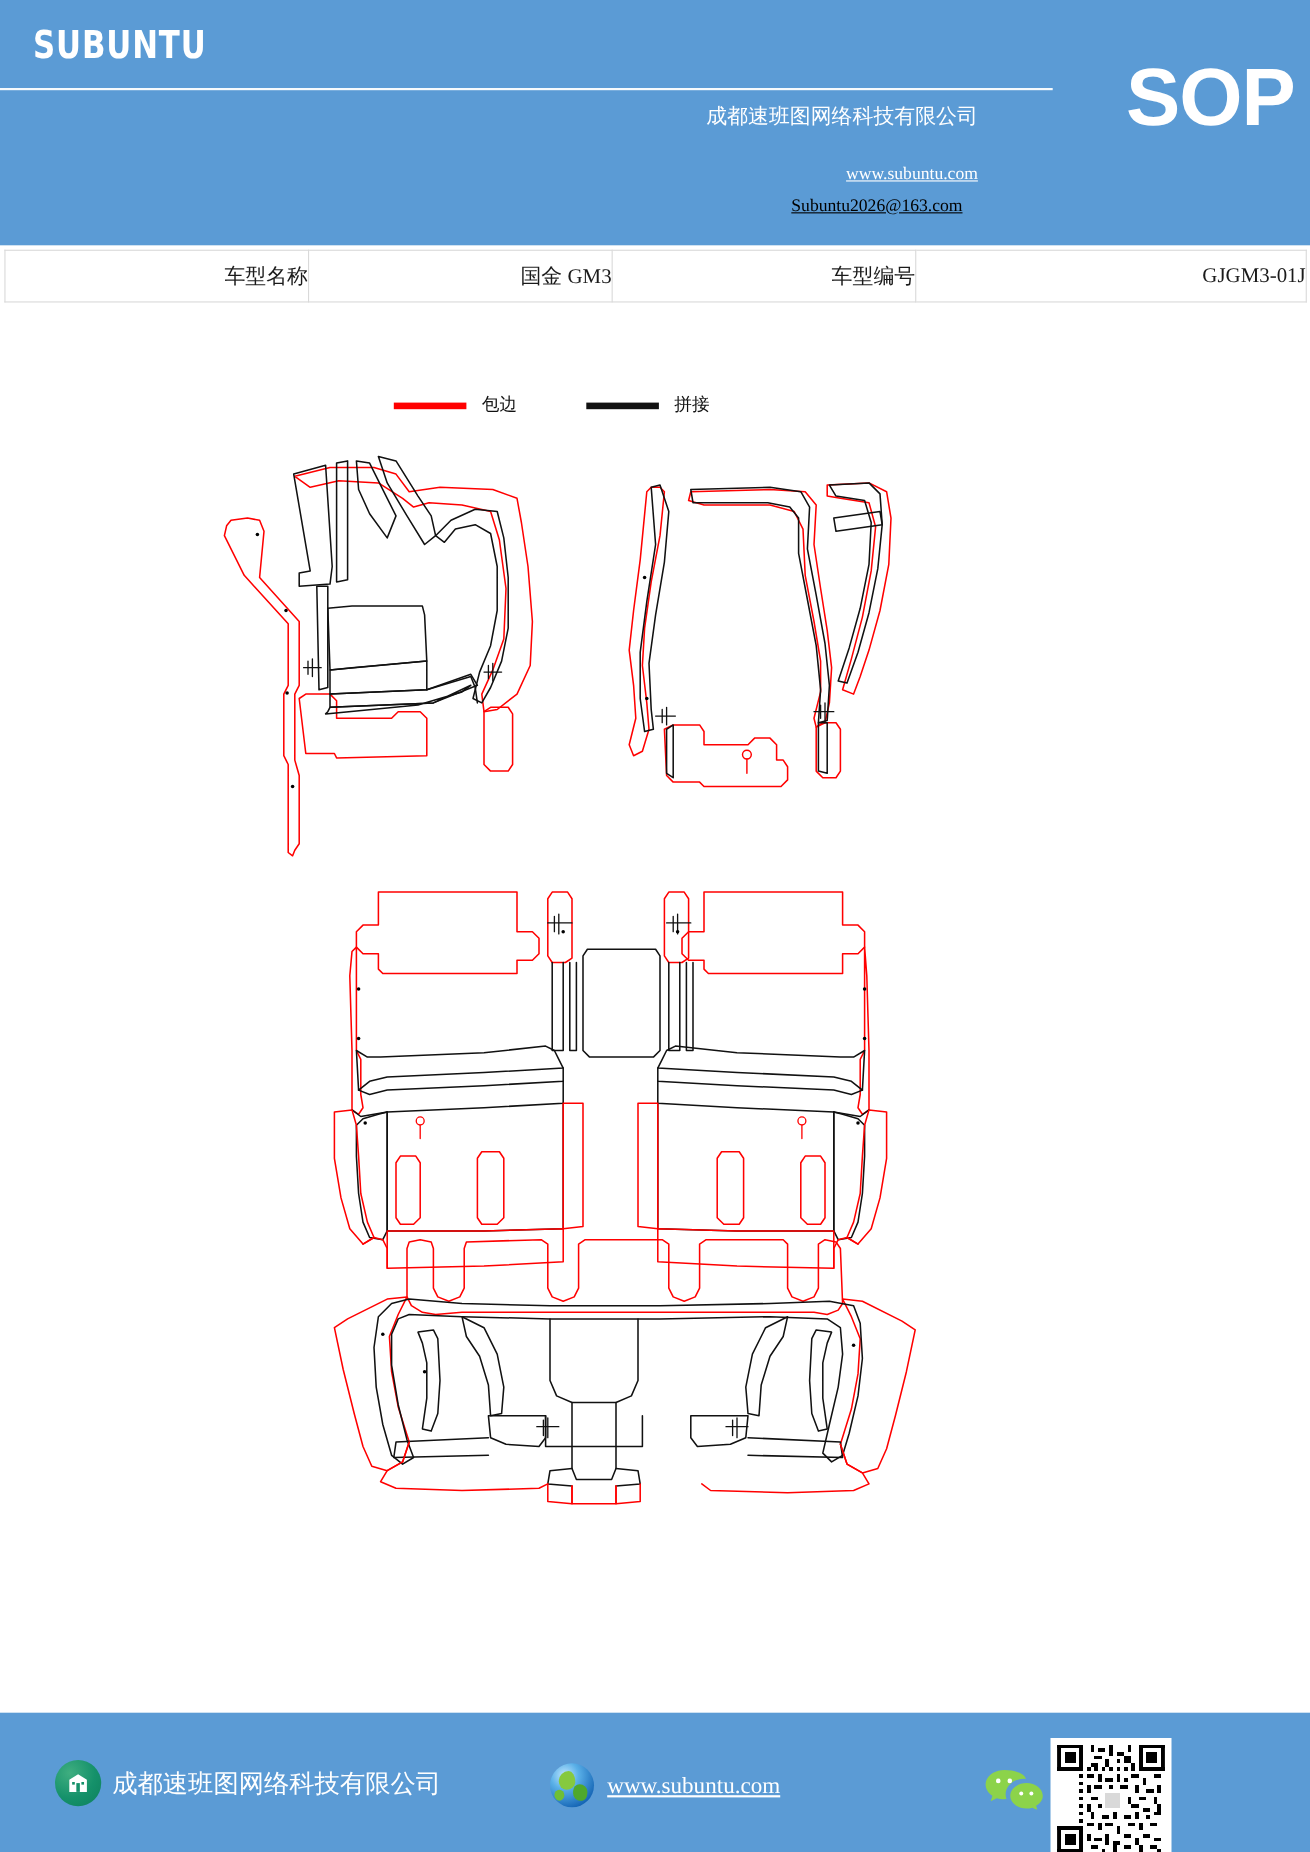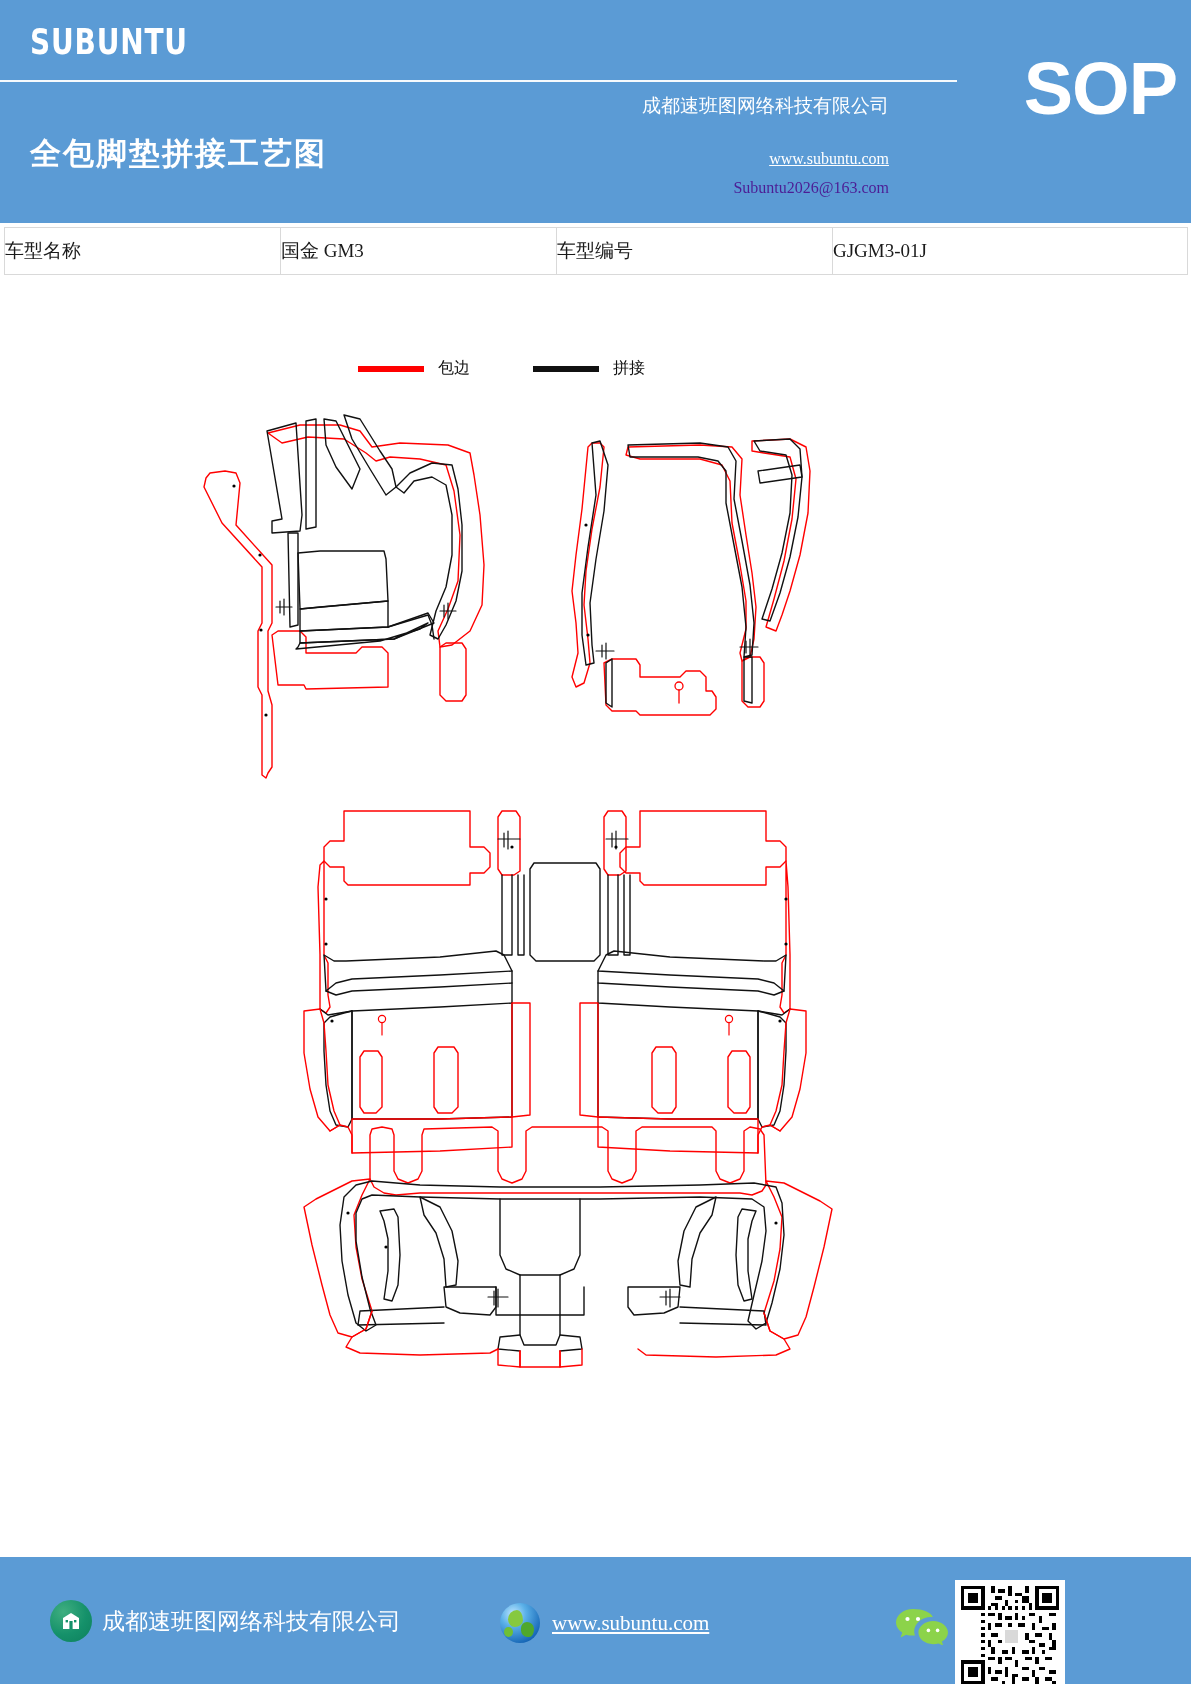--- a/index.html
+++ b/index.html
@@ -54,37 +54,38 @@
     white-space: nowrap;
   }
   .header-url {
     position: absolute; right: 302px; top: 150px;
     font-size: 16px; color: #ffffff;
     text-decoration: underline;
     white-space: nowrap;
     font-family: "Liberation Serif", serif;
   }
   .header-email {
-    position: absolute; right: 302px; top: 179px;
-    font-size: 16px; color: #4c1d95;
+    position: absolute; right: 316px; top: 179px;
+    font-size: 16px; color: #000000;
     white-space: nowrap;
     font-family: "Liberation Serif", serif;
+    text-decoration: underline;
   }
 
   
   .info-table {
     position: absolute; left: 4px; top: 227px;
     width: 1183px;
     border-collapse: collapse;
     table-layout: fixed;
   }
   .info-table td {
     border: 1px solid #d9d9d9;
     height: 47px;
-    text-align: left;
+    text-align: right;
     vertical-align: middle;
     font-size: 19px;
     color: #1a1a1a;
     font-family: "Liberation Serif", "DejaVu Serif", serif;
   }
   .c1 { width: 276px; }
   .c2 { width: 276px; }
   .c3 { width: 276px; }
   .c4 { width: 355px; }
 
@@ -169,21 +170,20 @@
   .qr svg { display: block; width: 98px; height: 98px; }
 </style>
 </head>
 <body>
 
 <div class="page">
 
   <div class="header">
     <div class="brand-logo">SUBUNTU</div>
     <div class="header-rule"></div>
-    <div class="doc-title">全包脚垫拼接工艺图</div>
     <div class="sop-tag">SOP</div>
     <div class="company-line">成都速班图网络科技有限公司</div>
     <div class="header-url">www.subuntu.com</div>
     <div class="header-email">Subuntu2026@163.com</div>
   </div>
 
   <table class="info-table">
     <tbody>
       <tr>
         <td class="c1">车型名称</td>

